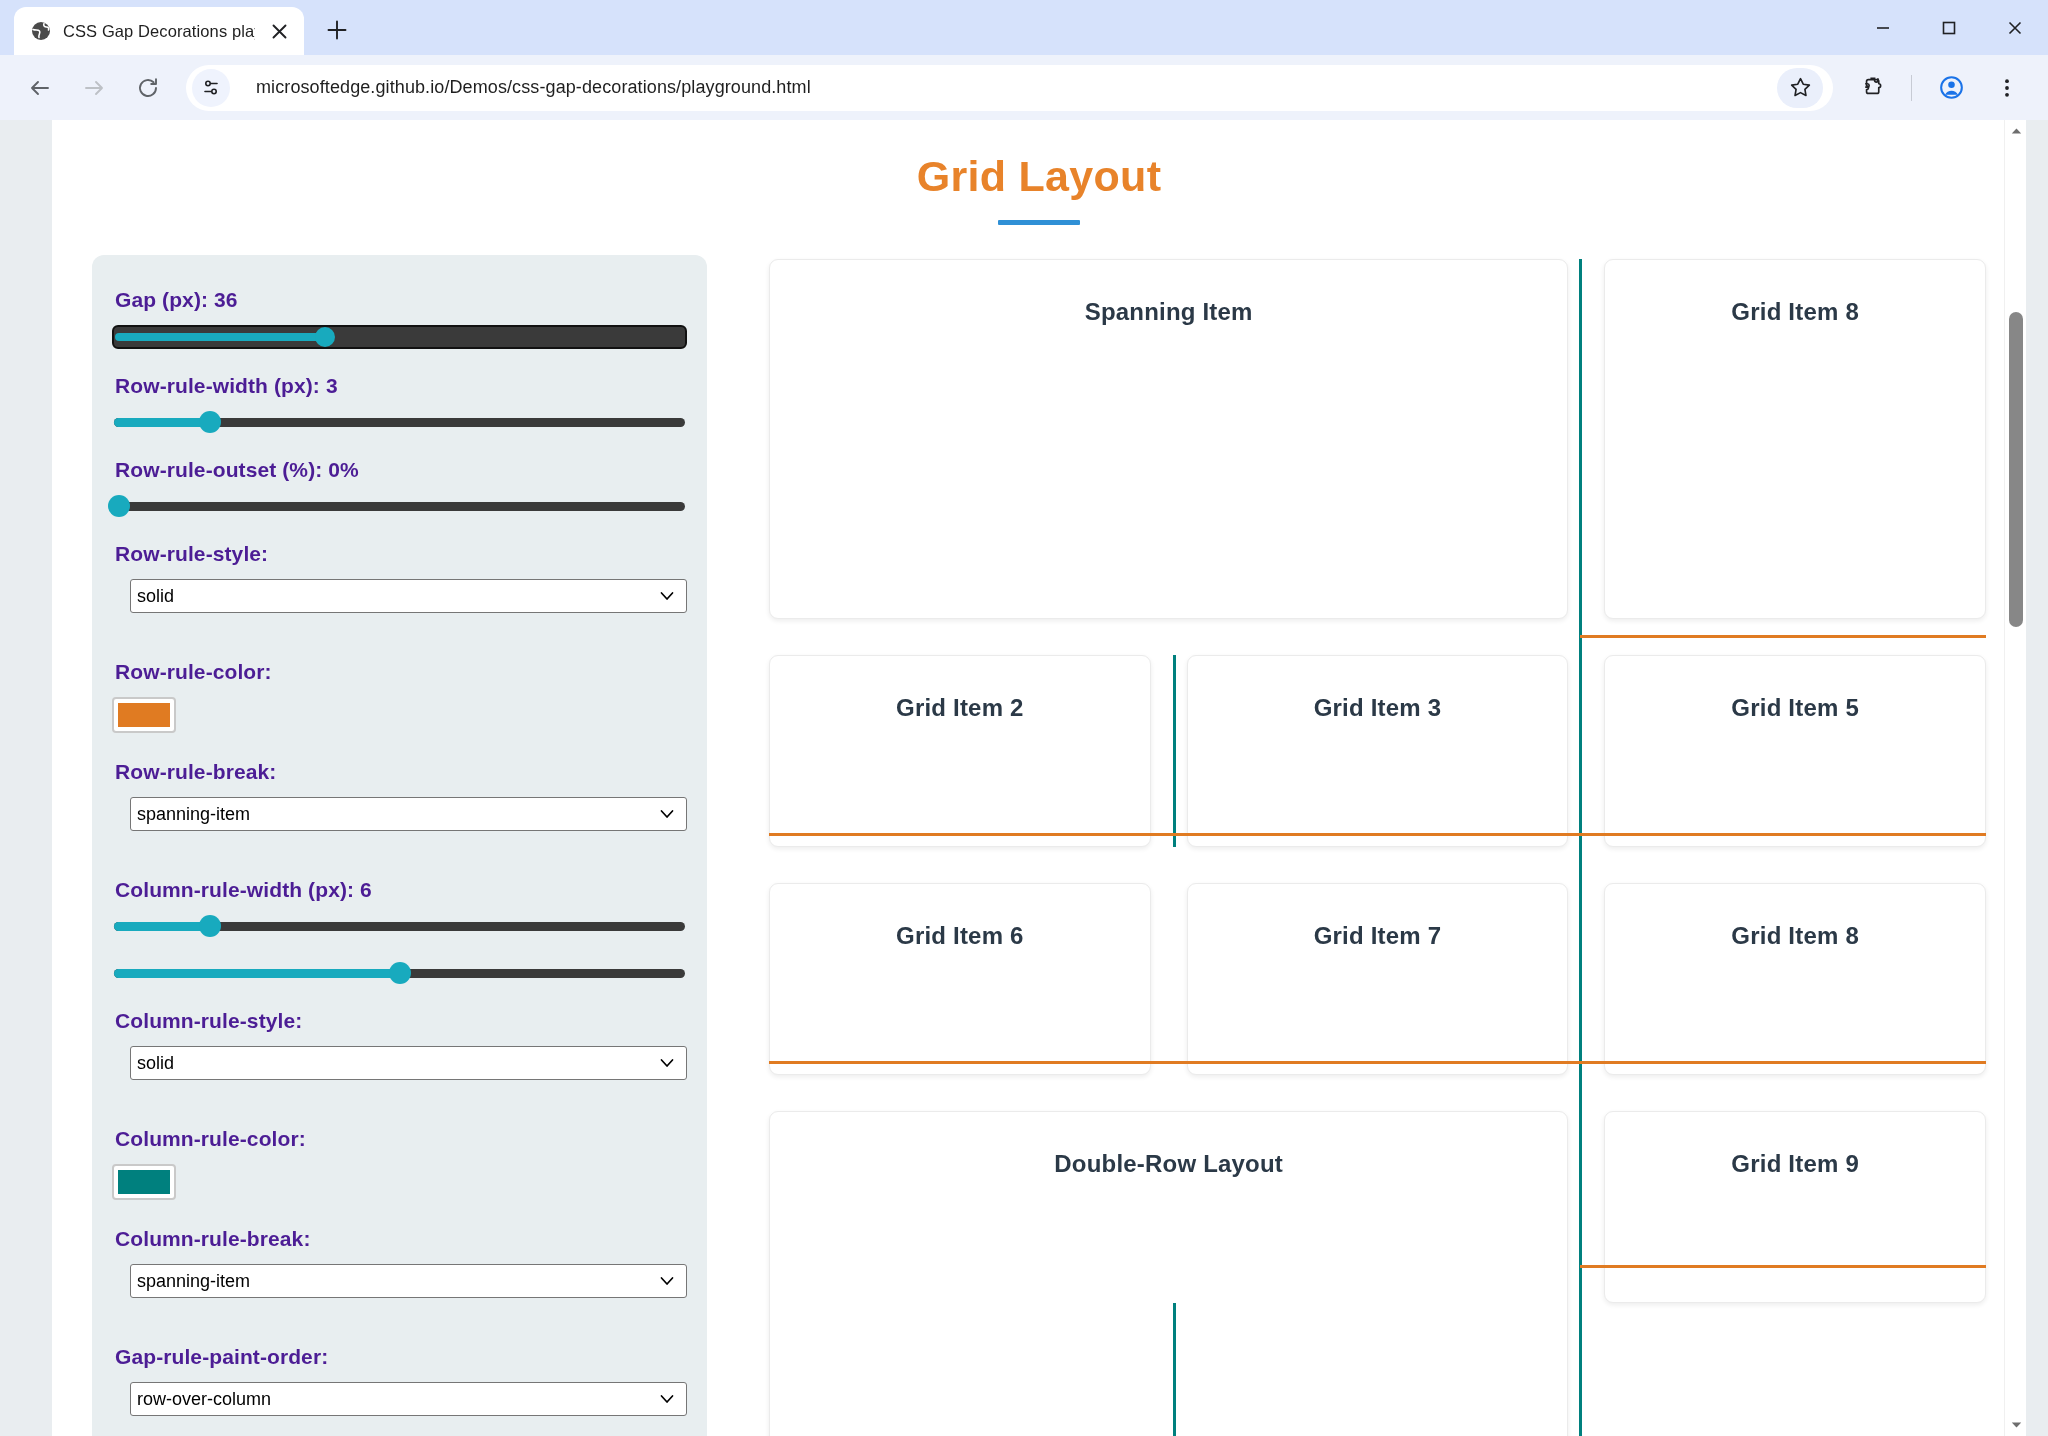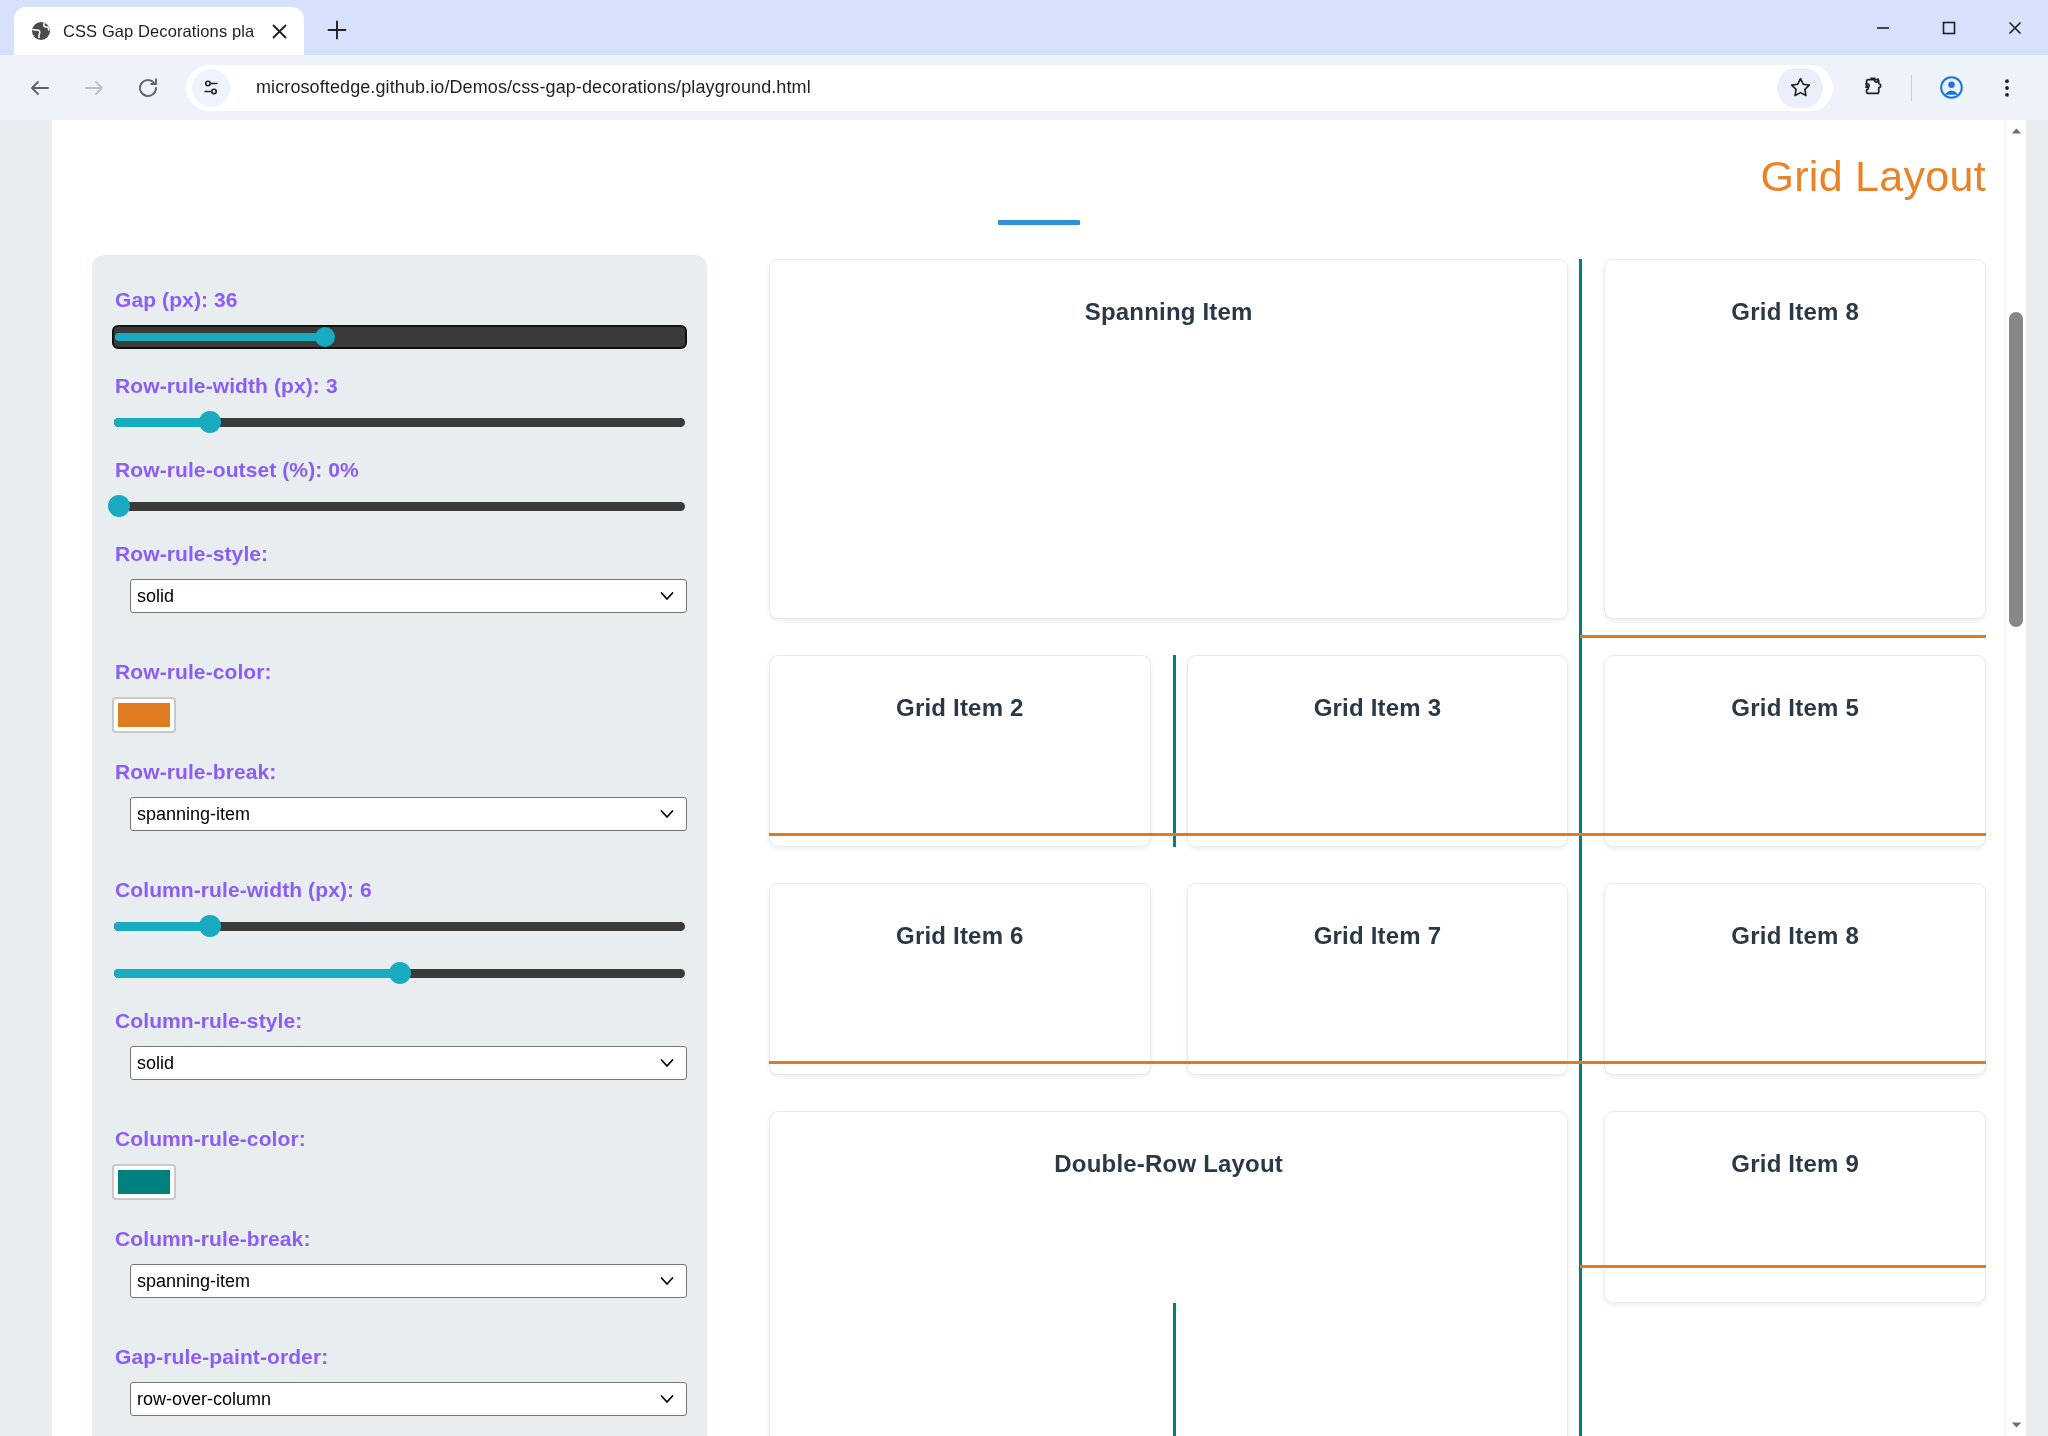--- a/index.html
+++ b/index.html
@@ -59,32 +59,32 @@
   .tbsep { width: 1px; height: 26px; background: #c7cbd4; margin: 0 8px; flex: 0 0 1px; }
 
   
   .viewport { flex: 1 1 auto; position: relative; background: #e9edf0;
               display: flex; overflow: hidden; }
   .page { position: absolute; left: 52px; top: 0; right: 22px; bottom: 0;
           background: #ffffff; overflow: hidden; }
   .page-inner { position: absolute; left: 0; top: 0; right: 0; bottom: 0;
                 padding: 22px 40px 0 40px; }
 
-  h1.page-title { font-size: 43px; color: #e8832a; text-align: right;
-                  font-weight: 400; letter-spacing: .3px; margin-top: 10px; }
+  h1.page-title { font-size: 43px; color: #e8832a; text-align: center;
+                  font-weight: 700; letter-spacing: .3px; margin-top: 10px; }
   .title-rule { width: 82px; height: 5px; background: #2f90d6; margin: 19px auto 0 auto;
                 border-radius: 1px; }
 
   .layout { display: flex; gap: 62px; margin-top: 30px; align-items: flex-start; }
 
   
   .controls { width: 615px; flex: 0 0 615px; background: #e8eef0;
               border-radius: 12px; padding: 33px 20px 36px 20px; }
   .ctl { margin-bottom: 0; }
-  .ctl-label { font-size: 21px; font-weight: 700; color: #8b5cf6;
+  .ctl-label { font-size: 21px; font-weight: 700; color: #4c1d95;
                margin: 0 0 13px 3px; letter-spacing: .1px; }
   .ctl + .ctl { margin-top: 20px; }
 
   .slider { position: relative; height: 22px; margin-bottom: 25px; }
   .slider .track { position: absolute; left: 2px; right: 2px; top: 7px; height: 9px;
                    background: #3a3a3a; border-radius: 5px; }
   .slider .fill { position: absolute; left: 2px; top: 7px; height: 9px;
                   background: #18aabe; border-radius: 5px; }
   .slider .thumb { position: absolute; top: 0; width: 22px; height: 22px;
                    border-radius: 50%; background: #18aabe; transform: translateX(-11px); }

